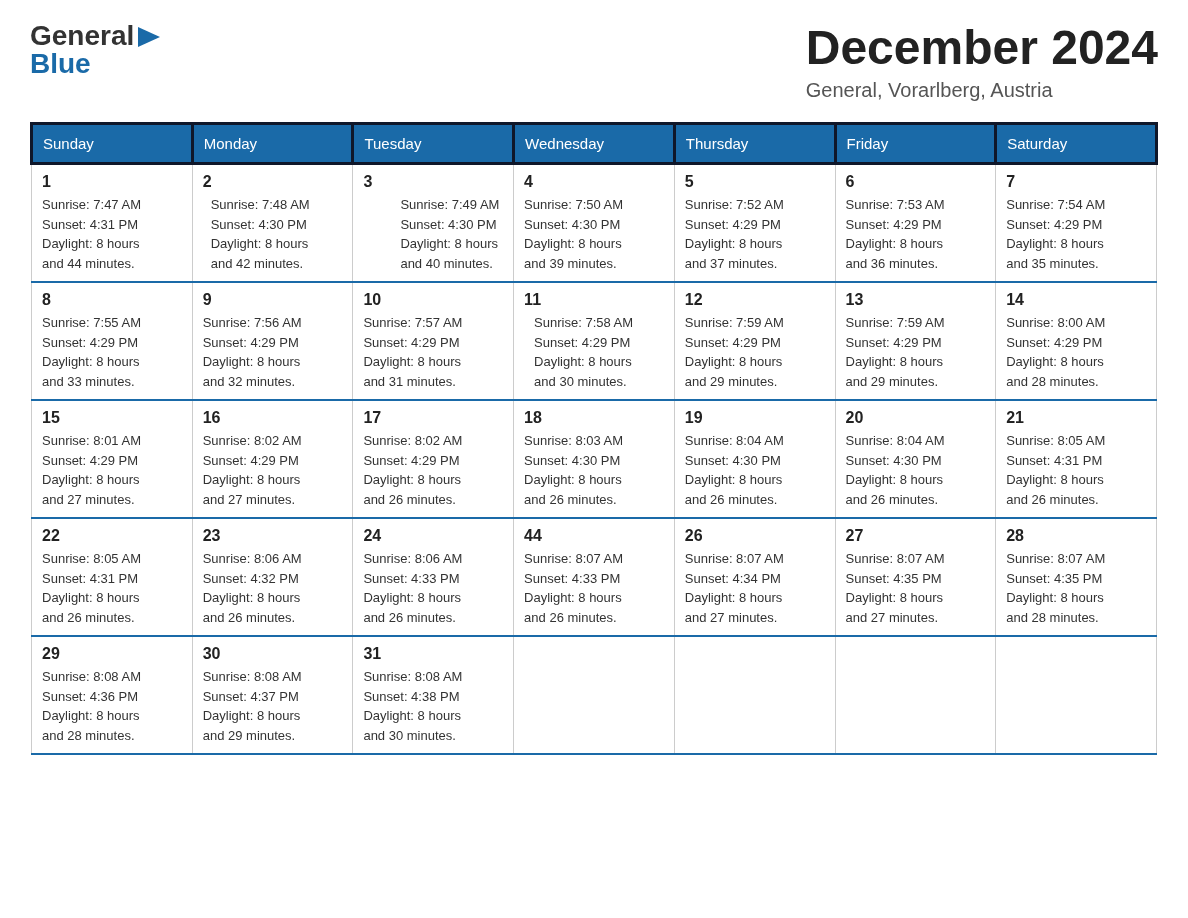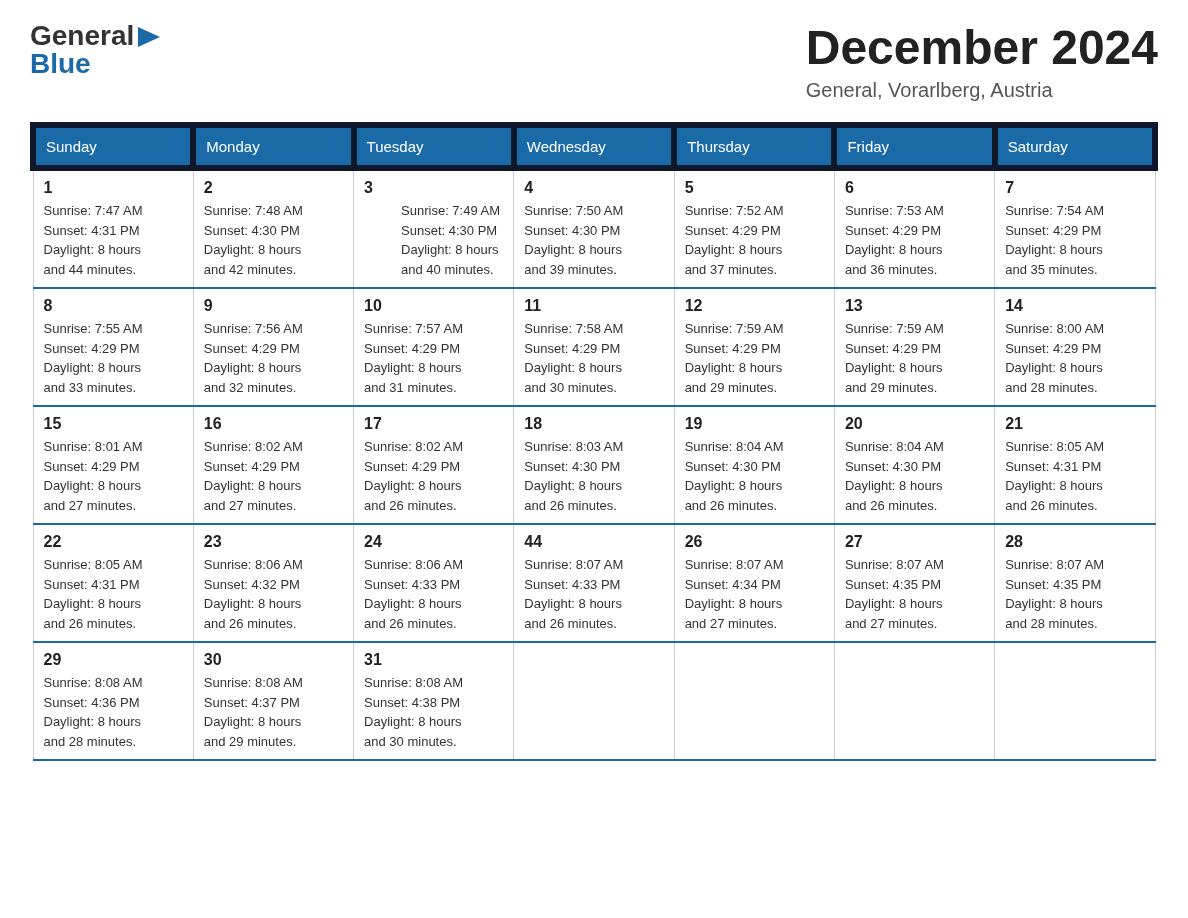--- a/index.html
+++ b/index.html
@@ -37,21 +37,21 @@
       width: 100%;
       border-collapse: collapse;
     }
     thead tr th {
       background-color: #1a6aa8;
       color: #fff;
       font-size: 15px;
       font-weight: normal;
       padding: 10px 10px;
       text-align: left;
-      border: 6px solid #0f172a;
+      border: 3px solid #0f172a;
     }
     tbody tr td {
       vertical-align: top;
       padding: 8px 10px;
       border: 1px solid #ccc;
       font-size: 13px;
       color: #333;
       width: 14.28%;
       min-height: 100px;
     }
@@ -118,21 +118,21 @@
   <tr>
         <td>
           <span class="day-num">1</span>
           <div class="day-info" style="white-space: pre-line;">Sunrise: 7:47 AM
 Sunset: 4:31 PM
 Daylight: 8 hours
 and 44 minutes.</div>
         </td>
         <td>
           <span class="day-num">2</span>
-          <div class="day-info" style="white-space: pre-line;">Sunrise: 7:48 AM
+          <div class="day-info" style="white-space: pre-line; margin-left: 8px;">Sunrise: 7:48 AM
 Sunset: 4:30 PM
 Daylight: 8 hours
 and 42 minutes.</div>
         </td>
         <td>
           <span class="day-num">3</span>
           <div class="day-info" style="white-space: pre-line; margin-left: 37px;">Sunrise: 7:49 AM
 Sunset: 4:30 PM
 Daylight: 8 hours
 and 40 minutes.</div>
@@ -183,21 +183,21 @@
         </td>
         <td>
           <span class="day-num">10</span>
           <div class="day-info" style="white-space: pre-line;">Sunrise: 7:57 AM
 Sunset: 4:29 PM
 Daylight: 8 hours
 and 31 minutes.</div>
         </td>
         <td>
           <span class="day-num">11</span>
-          <div class="day-info" style="white-space: pre-line;">Sunrise: 7:58 AM
+          <div class="day-info" style="white-space: pre-line; margin-left: 10px;">Sunrise: 7:58 AM
 Sunset: 4:29 PM
 Daylight: 8 hours
 and 30 minutes.</div>
         </td>
         <td>
           <span class="day-num">12</span>
           <div class="day-info" style="white-space: pre-line;">Sunrise: 7:59 AM
 Sunset: 4:29 PM
 Daylight: 8 hours
 and 29 minutes.</div>

